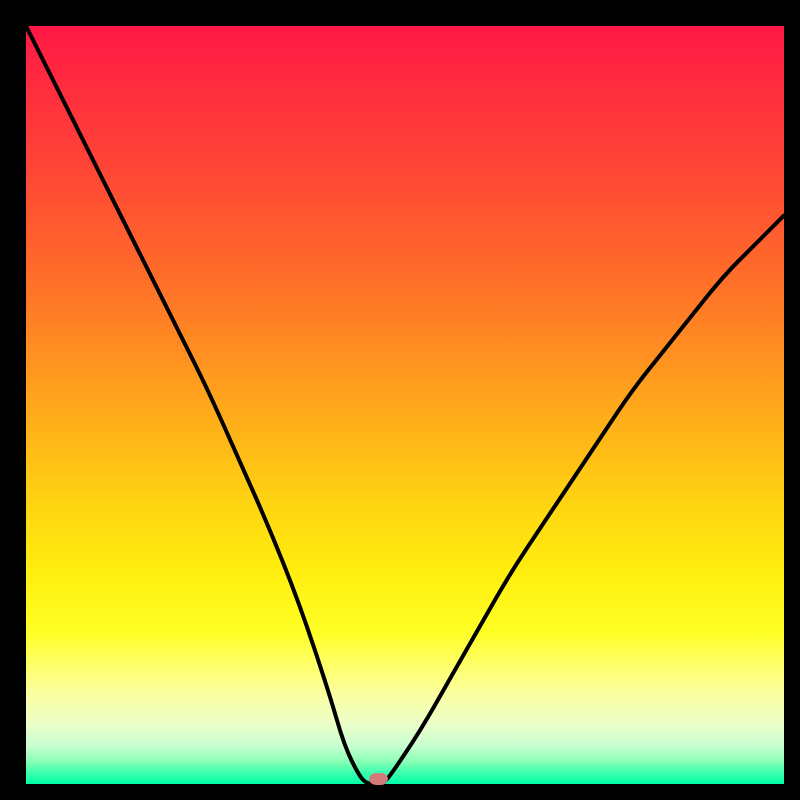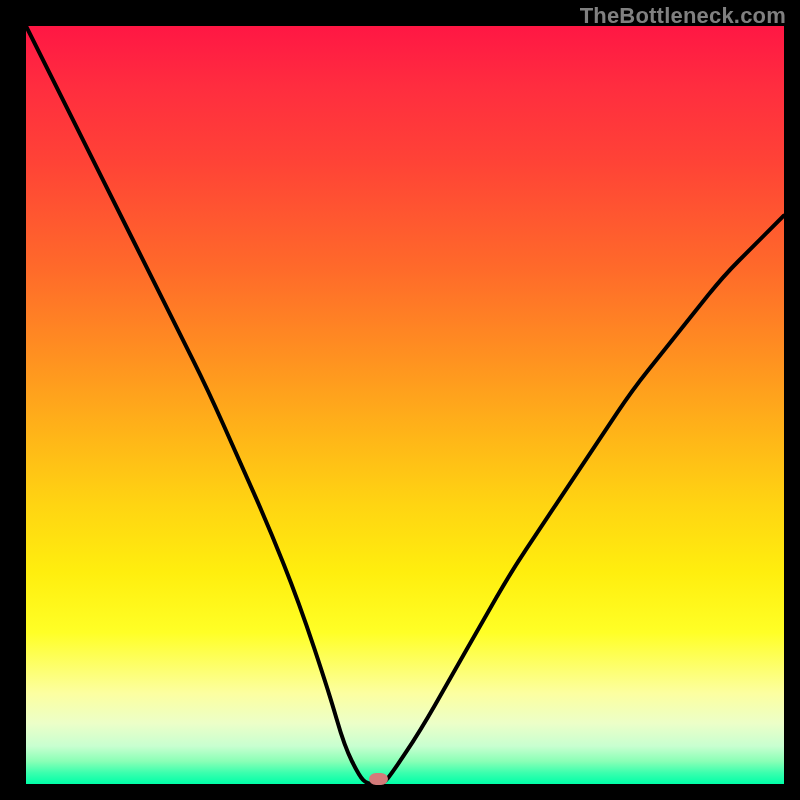--- a/index.html
+++ b/index.html
@@ -72,21 +72,20 @@
     width: 19px;
     height: 12px;
     border-radius: 7px / 6px;
     background: #d47a7a;
   }
 </style>
 </head>
 <body>
 
 <div class="frame">
-  <div class="watermark">TheBottleneck.com</div>
   <div class="plot-area">
     <div class="gradient-bg"></div>
     <svg class="curve" viewBox="0 0 758 758" preserveAspectRatio="none">
       <path id="curve-path" d="M 0.00 0.00 Q 30.32 60.64 45.48 90.96 Q 60.64 121.28 75.80 151.60 Q 90.96 181.92 106.12 212.24 Q 121.28 242.56 136.44 272.88 Q 151.60 303.20 166.76 333.52 Q 181.92 363.84 197.08 397.95 Q 212.24 432.06 227.40 466.17 Q 242.56 500.28 257.72 538.18 Q 272.88 576.08 288.04 621.56 Q 303.20 667.04 310.78 693.57 Q 318.36 720.10 325.94 735.26 Q 333.52 750.42 337.31 754.21 Q 341.10 758.00 348.68 758.00 Q 356.26 758.00 360.05 754.21 Q 363.84 750.42 379.00 727.68 Q 394.16 704.94 409.32 678.41 Q 424.48 651.88 439.64 625.35 Q 454.80 598.82 469.96 572.29 Q 485.12 545.76 500.28 523.02 Q 515.44 500.28 530.60 477.54 Q 545.76 454.80 560.92 432.06 Q 576.08 409.32 591.24 386.58 Q 606.40 363.84 621.56 344.89 Q 636.72 325.94 651.88 306.99 Q 667.04 288.04 682.20 269.09 Q 697.36 250.14 712.52 234.98 Q 727.68 219.82 742.84 204.66 L 758.00 189.50" fill="none" stroke="#000" stroke-width="4" stroke-linejoin="round" stroke-linecap="round"></path>
     </svg>
     <div id="marker" class="marker" style="left: 342.97px; top: 746.694px;"></div>
   </div>
 </div>
 
 </body></html>

